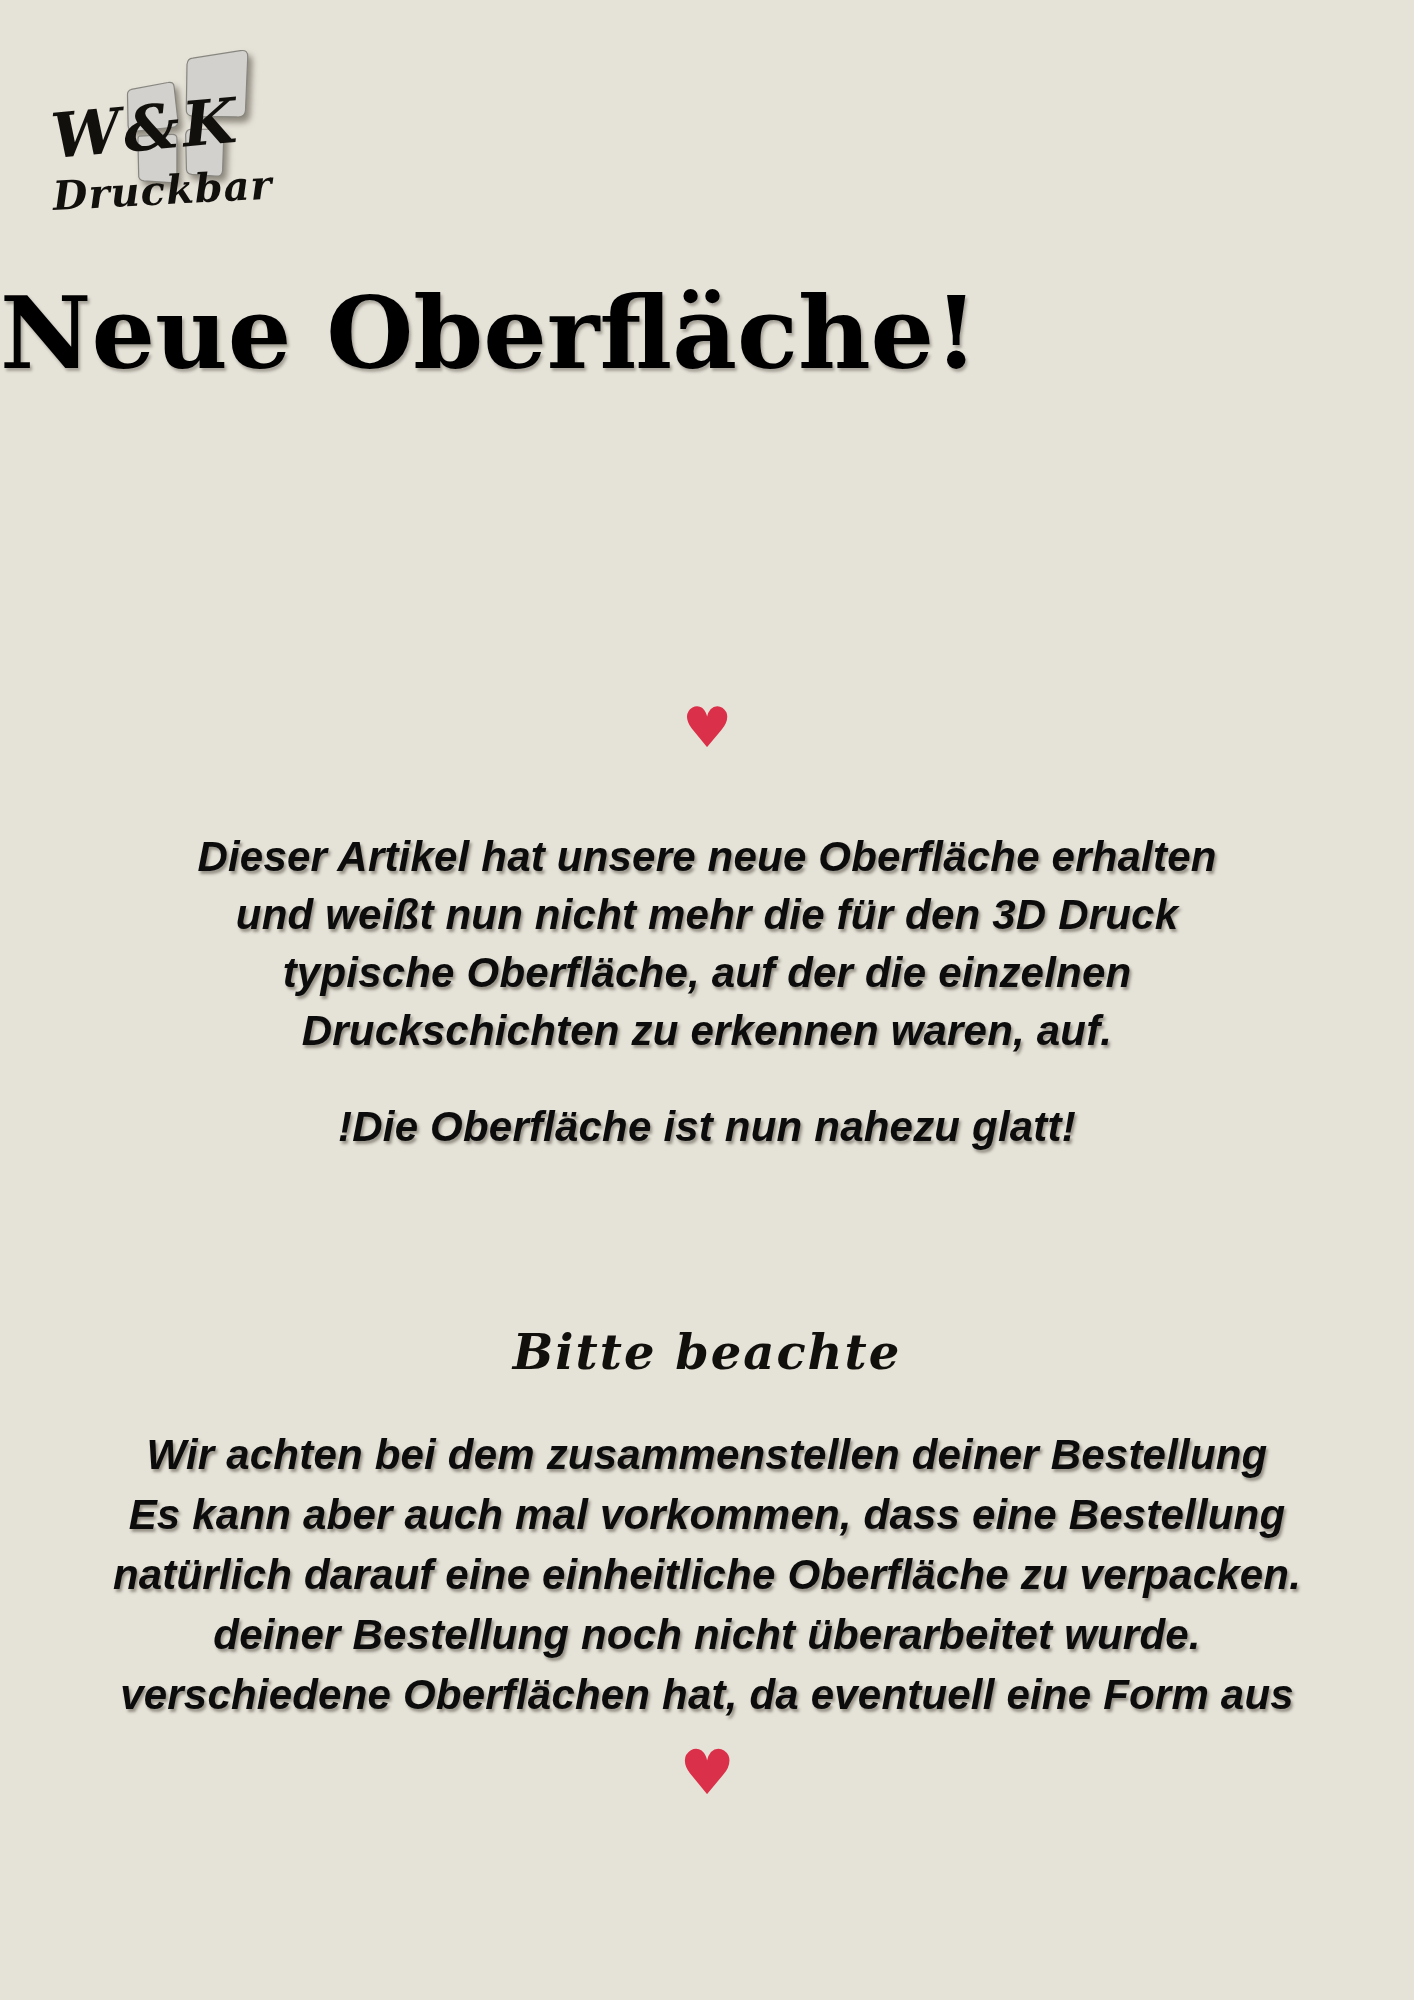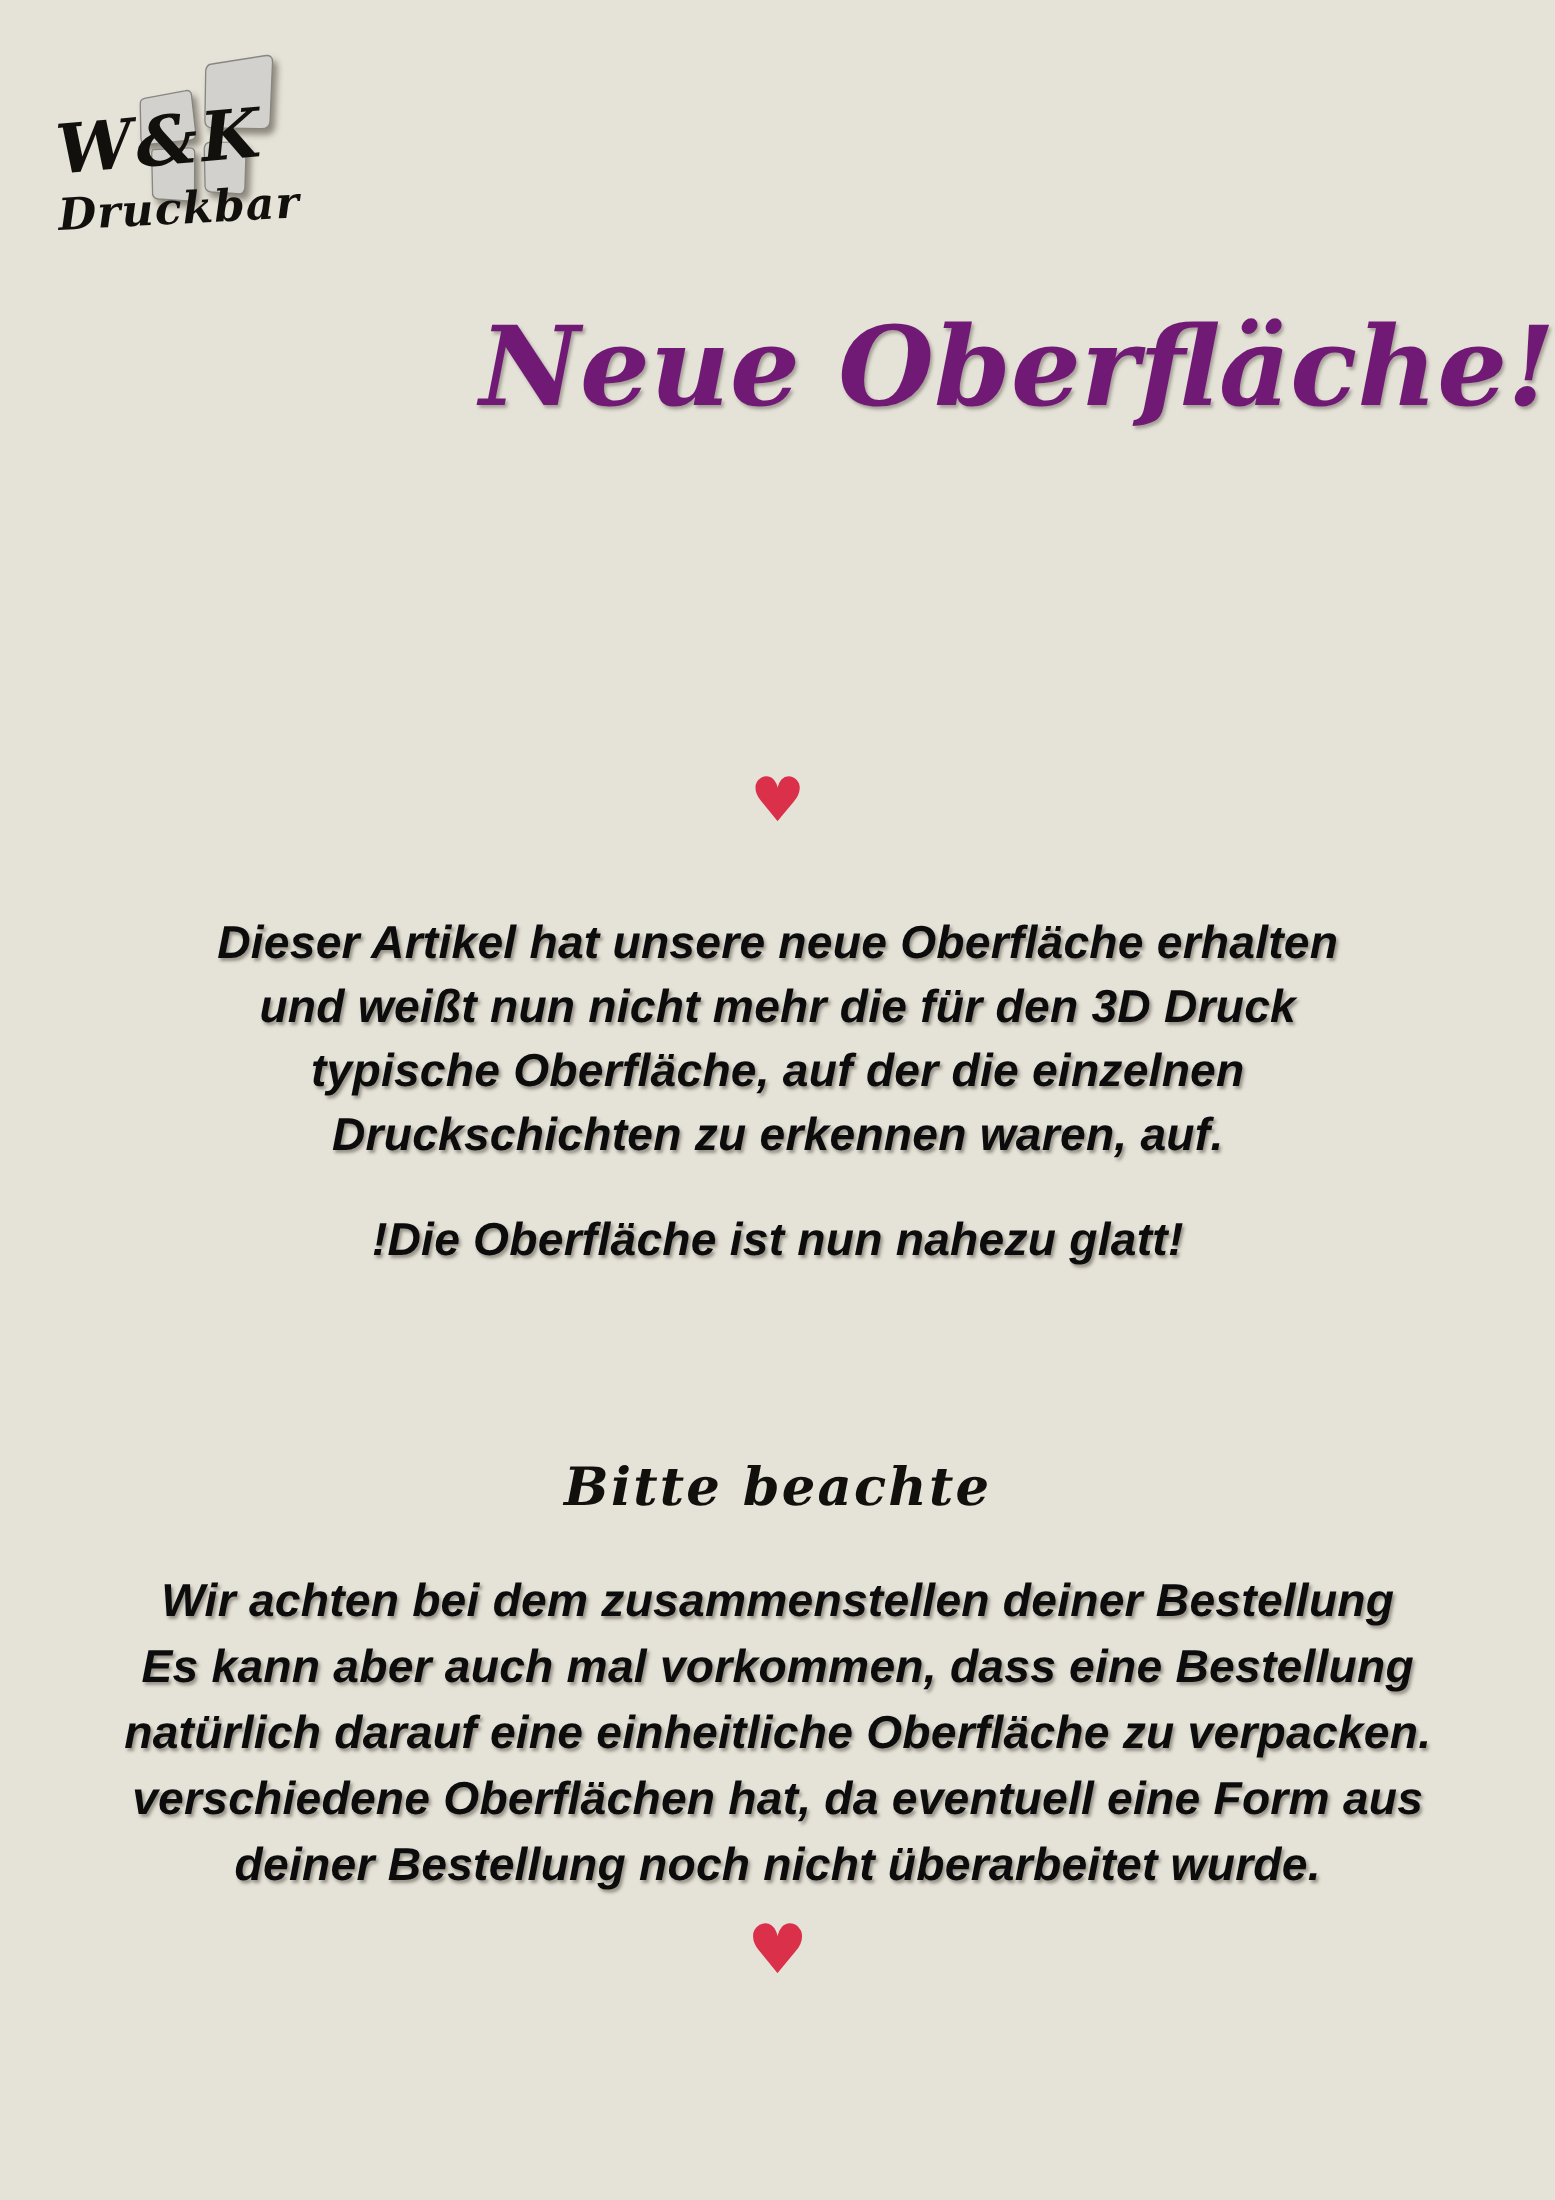--- a/index.html
+++ b/index.html
@@ -30,24 +30,24 @@
     position: absolute; left: 2px; top: 138px;
     font-family: "DejaVu Serif", serif; font-style: italic; font-weight: 700;
     font-size: 40px; line-height: 44px; letter-spacing: 1px;
     transform: rotate(-3deg); transform-origin: left bottom;
     color: #12100d;
   }
 
   
   .title {
     position: absolute; left: 0; top: 258px; width: 100%;
-    margin: 0; text-align: right;
-    font-family: "DejaVu Serif", serif; font-style: italic; font-weight: 700;
+    margin: 0; text-align: left;
+    font-family: "DejaVu Serif", serif; font-weight: 700;
     font-size: 100px; line-height: 150px;
-    color: #701a75;
+    color: #000000;
     text-shadow: 2px 3px 3px rgba(50,44,34,0.35);
   }
 
   
   .para {
     position: absolute; left: 0; width: 100%;
     text-align: center;
     font-weight: 700; font-style: italic;
     font-size: 42px; line-height: 58px;
     letter-spacing: 0.2px;
@@ -114,19 +114,19 @@
   </div>
 
   <div class="para para-highlight">!Die Oberfläche ist nun nahezu glatt!</div>
 
   <div class="note-heading">Bitte beachte</div>
 
   <div class="para para-note">
     <div>Wir achten bei dem zusammenstellen deiner Bestellung</div>
     <div>Es kann aber auch mal vorkommen, dass eine Bestellung</div>
     <div>natürlich darauf eine einheitliche Oberfläche zu verpacken.</div>
+    <div>deiner Bestellung noch nicht überarbeitet wurde.</div>
     <div>verschiedene Oberflächen hat, da eventuell eine Form aus</div>
-    <div>deiner Bestellung noch nicht überarbeitet wurde.</div>
   </div>
 
   <div class="heart heart-bottom">♥</div>
 
 </div>
 
 </body></html>

